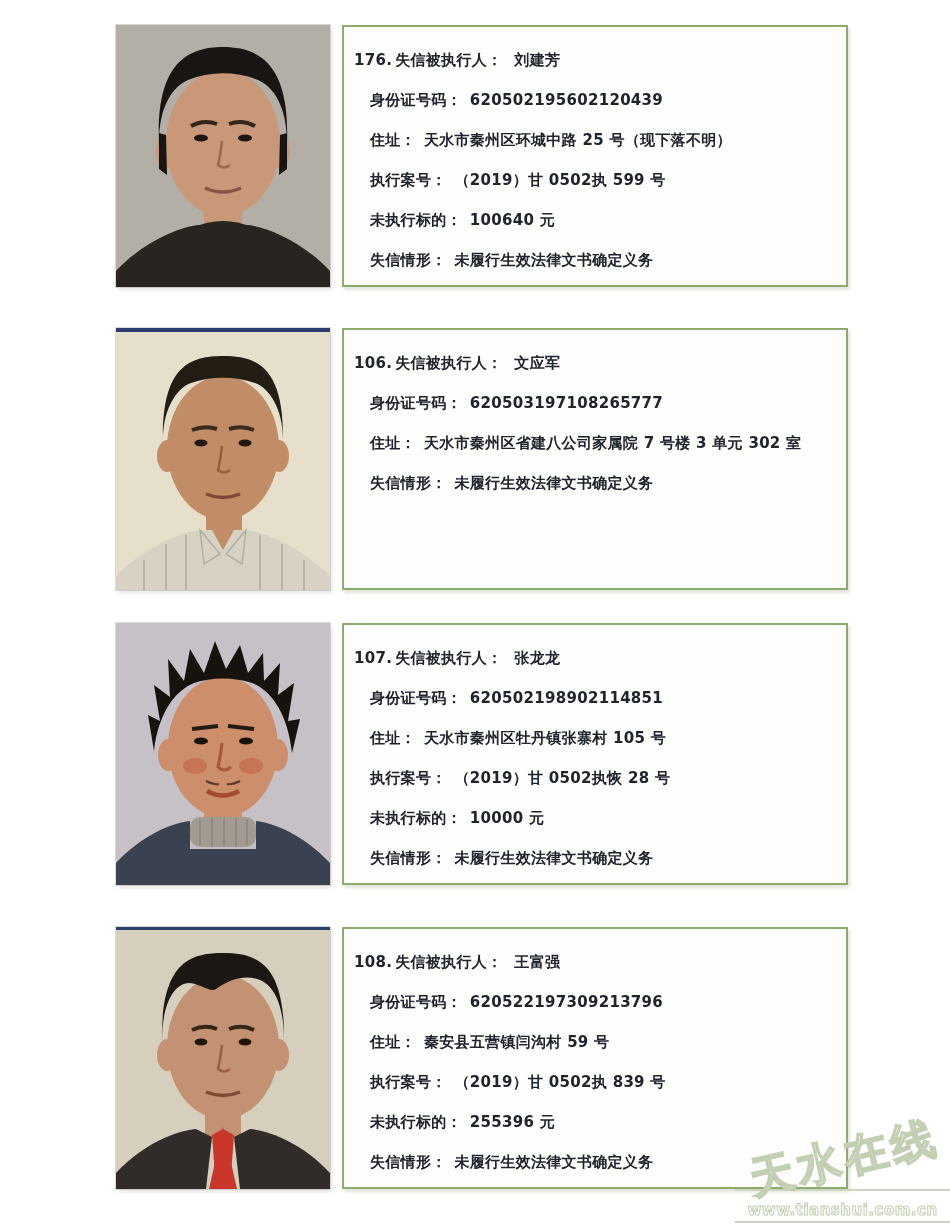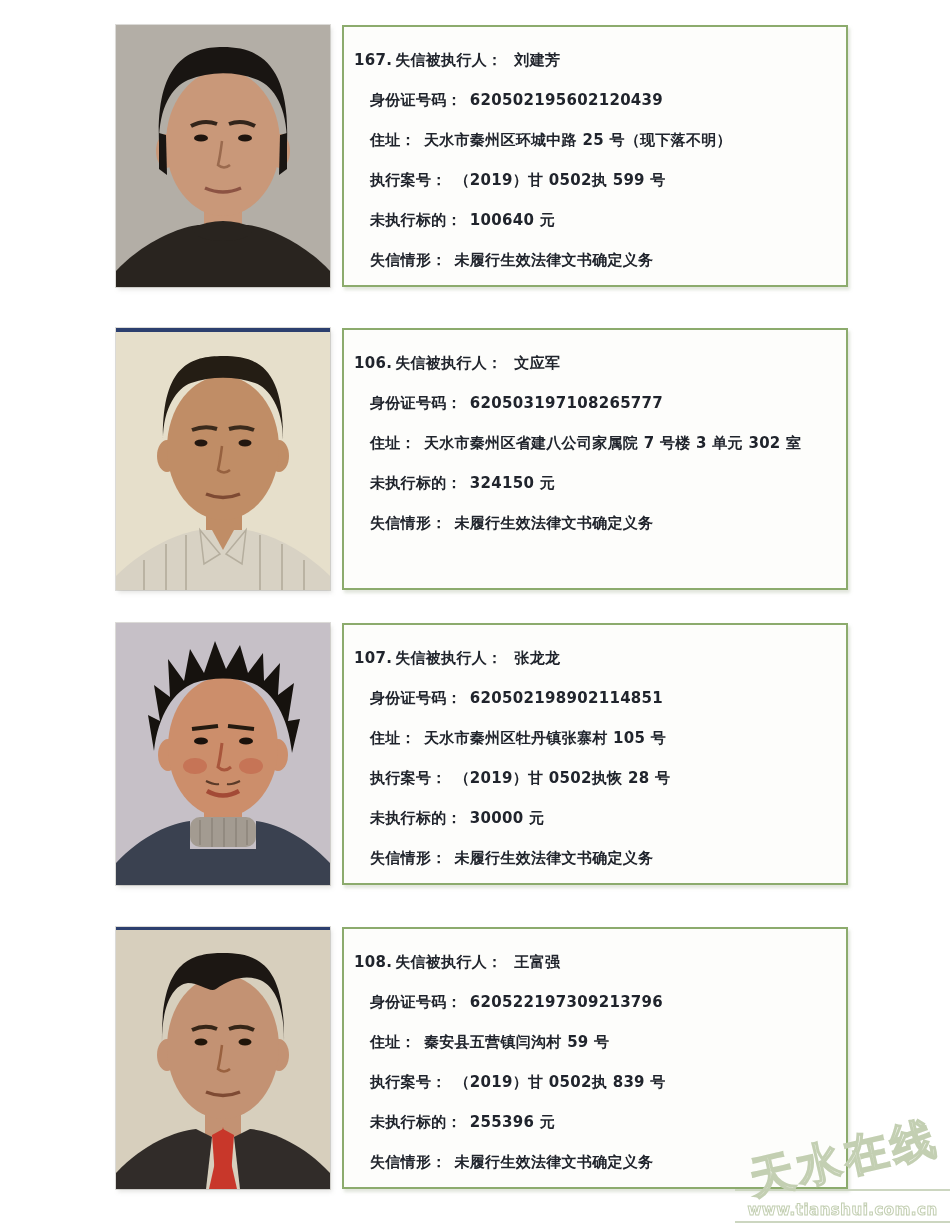--- a/index.html
+++ b/index.html
@@ -79,21 +79,21 @@
         <path d="M113,99 q13,-5 26,2" stroke="#32241a" stroke-width="4" fill="none"></path>
         <ellipse cx="85" cy="113" rx="7" ry="3.6" fill="#1e140e"></ellipse>
         <ellipse cx="129" cy="113" rx="7" ry="3.6" fill="#1e140e"></ellipse>
         <path d="M106,116 q-2,16 -4,24 q6,5 12,0" stroke="#9a6a4e" stroke-width="2.5" fill="none"></path>
         <path d="M89,163 q18,8 36,0" stroke="#8c5343" stroke-width="3.5" fill="none"></path>
         <path d="M0,262 L0,246 C28,216 64,202 82,200 L132,200 C150,202 186,216 214,246 L214,262 Z" fill="#29241f"></path>
         <path d="M76,203 q31,-14 62,0 q-4,13 -31,13 q-27,0 -31,-13 Z" fill="#29241f"></path>
       </svg>
     </figure>
     <div class="info-box">
-      <p class="line title-line"><span class="idx">167.</span><span class="lbl">失信被执行人：</span><span class="val">刘建芳</span></p>
+      <p class="line title-line"><span class="idx">176.</span><span class="lbl">失信被执行人：</span><span class="val">刘建芳</span></p>
       <p class="line sub"><span class="lbl">身份证号码：</span><span class="val">620502195602120439</span></p>
       <p class="line sub"><span class="lbl">住址：</span><span class="val">天水市秦州区环城中路 25 号（现下落不明）</span></p>
       <p class="line sub"><span class="lbl">执行案号：</span><span class="val">（2019）甘 0502执 599 号</span></p>
       <p class="line sub"><span class="lbl">未执行标的：</span><span class="val">100640 元</span></p>
       <p class="line sub"><span class="lbl">失信情形：</span><span class="val">未履行生效法律文书确定义务</span></p>
     </div>
   </section>
 
   <section class="record-row" id="row-1">
     <figure class="photo" aria-label="ID photo: man, short black hair, light striped collared shirt, cream background">
@@ -122,21 +122,20 @@
         <path d="M96,202 L107,222 L118,202 Z" fill="#c08d66"></path>
         <path d="M84,202 L104,226 L88,236 Z" fill="#d8d2c4" stroke="#b5ae9e" stroke-width="1.5"></path>
         <path d="M130,202 L110,226 L126,236 Z" fill="#d8d2c4" stroke="#b5ae9e" stroke-width="1.5"></path>
         <rect x="0" y="0" width="214" height="4" fill="#2c3f6e"></rect>
       </svg>
     </figure>
     <div class="info-box">
       <p class="line title-line"><span class="idx">106.</span><span class="lbl">失信被执行人：</span><span class="val">文应军</span></p>
       <p class="line sub"><span class="lbl">身份证号码：</span><span class="val">620503197108265777</span></p>
       <p class="line sub"><span class="lbl">住址：</span><span class="val">天水市秦州区省建八公司家属院 7 号楼 3 单元 302 室</span></p>
-      <p class="line sub"><span class="lbl">未执行标的：</span><span class="val">324150 元</span></p>
       <p class="line sub"><span class="lbl">失信情形：</span><span class="val">未履行生效法律文书确定义务</span></p>
     </div>
   </section>
 
   <section class="record-row" id="row-2">
     <figure class="photo" aria-label="ID photo: young man, spiky black hair, reddish complexion, gray turtleneck under dark jacket, gray background">
       <svg viewBox="0 0 214 262">
         <rect width="214" height="262" fill="#c6c0c7"></rect>
         <rect x="88" y="172" width="38" height="40" fill="#cc8e6b"></rect>
         <ellipse cx="52" cy="132" rx="10" ry="16" fill="#cc8e6b"></ellipse>
@@ -161,21 +160,21 @@
           <path d="M120,195 L120,224"></path>
             <path d="M131,197 L131,222"></path>
         </g>
       </svg>
     </figure>
     <div class="info-box">
       <p class="line title-line"><span class="idx">107.</span><span class="lbl">失信被执行人：</span><span class="val">张龙龙</span></p>
       <p class="line sub"><span class="lbl">身份证号码：</span><span class="val">620502198902114851</span></p>
       <p class="line sub"><span class="lbl">住址：</span><span class="val">天水市秦州区牡丹镇张寨村 105 号</span></p>
       <p class="line sub"><span class="lbl">执行案号：</span><span class="val">（2019）甘 0502执恢 28 号</span></p>
-      <p class="line sub"><span class="lbl">未执行标的：</span><span class="val">30000 元</span></p>
+      <p class="line sub"><span class="lbl">未执行标的：</span><span class="val">10000 元</span></p>
       <p class="line sub"><span class="lbl">失信情形：</span><span class="val">未履行生效法律文书确定义务</span></p>
     </div>
   </section>
 
   <section class="record-row" id="row-3">
     <figure class="photo" aria-label="ID photo: man, black side-parted hair, dark jacket over red shirt, beige background">
       <svg viewBox="0 0 214 262">
         <rect width="214" height="262" fill="#d7cfbd"></rect>
         <rect x="89" y="168" width="36" height="42" fill="#c39273"></rect>
         <ellipse cx="51" cy="128" rx="10" ry="16" fill="#c39273"></ellipse>

